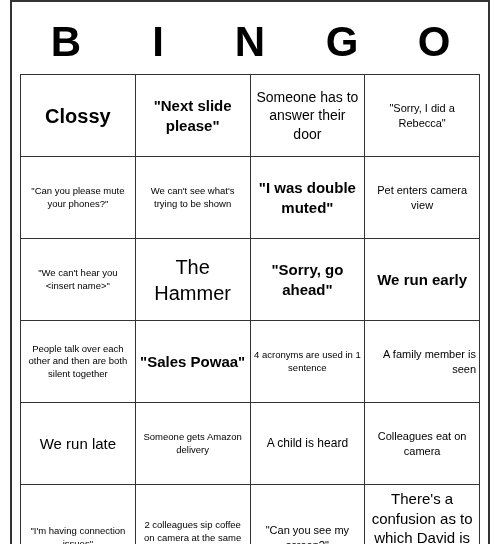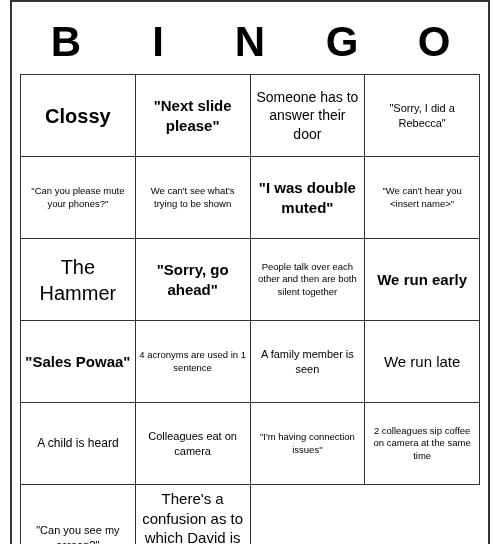--- a/index.html
+++ b/index.html
@@ -61,29 +61,31 @@
       <span class="bingo-header-letter">O</span>
     </div>
   <div class="bingo-grid">
   <div class="bingo-cell" style="font-size: 20px; font-weight: bold;">Clossy</div>
       <div class="bingo-cell" style="font-size: 15px; font-weight: bold;">"Next slide please"</div>
       <div class="bingo-cell" style="font-size: 14px;">Someone has to answer their door</div>
       <div class="bingo-cell" style="font-size: 11px;">"Sorry, I did a Rebecca"</div>
       <div class="bingo-cell" style="font-size: 9.5px;">"Can you please mute your phones?"</div>
       <div class="bingo-cell" style="font-size: 9.5px;">We can't see what's trying to be shown</div>
       <div class="bingo-cell" style="font-size: 15px; font-weight: bold;">"I was double muted"</div>
+      <div class="bingo-cell" style="font-size: 11px;">Pet enters camera view</div>
       <div class="bingo-cell" style="font-size: 9.5px;">"We can't hear you &lt;insert name&gt;"</div>
       <div class="bingo-cell" style="font-size: 20px; font-weight: normal;">The Hammer</div>
       <div class="bingo-cell" style="font-size: 15px; font-weight: bold;">"Sorry, go ahead"</div>
+      <div class="bingo-cell" style="font-size: 15px; font-weight: bold;">We run early</div>
       <div class="bingo-cell" style="font-size: 9.5px;">People talk over each other and then are both silent together</div>
-      <div class="bingo-cell" style="font-size: 15px; font-weight: bold;">We run early</div>
       <div class="bingo-cell" style="font-size: 15px; font-weight: bold;">"Sales Powaa"</div>
       <div class="bingo-cell" style="font-size: 9.5px;">4 acronyms are used in 1 sentence</div>
-      <div class="bingo-cell" style="font-size: 11px;">A family member is seen</div>
+      <div class="bingo-cell" style="font-size: 11px; text-align: right;">A family member is seen</div>
       <div class="bingo-cell" style="font-size: 15px; font-weight: normal;">We run late</div>
+      <div class="bingo-cell" style="font-size: 9.5px;">Someone gets Amazon delivery</div>
       <div class="bingo-cell" style="font-size: 12px;">A child is heard</div>
       <div class="bingo-cell" style="font-size: 11px;">Colleagues eat on camera</div>
       <div class="bingo-cell" style="font-size: 9.5px;">"I'm having connection issues"</div>
       <div class="bingo-cell" style="font-size: 9.5px;">2 colleagues sip coffee on camera at the same time</div>
       <div class="bingo-cell" style="font-size: 11px;">"Can you see my screen?"</div>
       <div class="bingo-cell" style="font-size: 15px;">There's a confusion as to which David is being addressed</div>
     </div>
 </div>
 
 </body></html>

